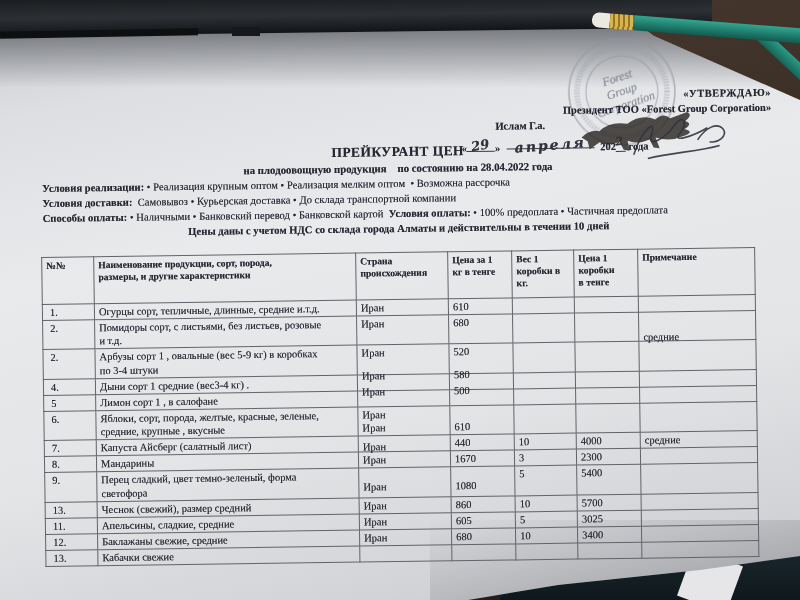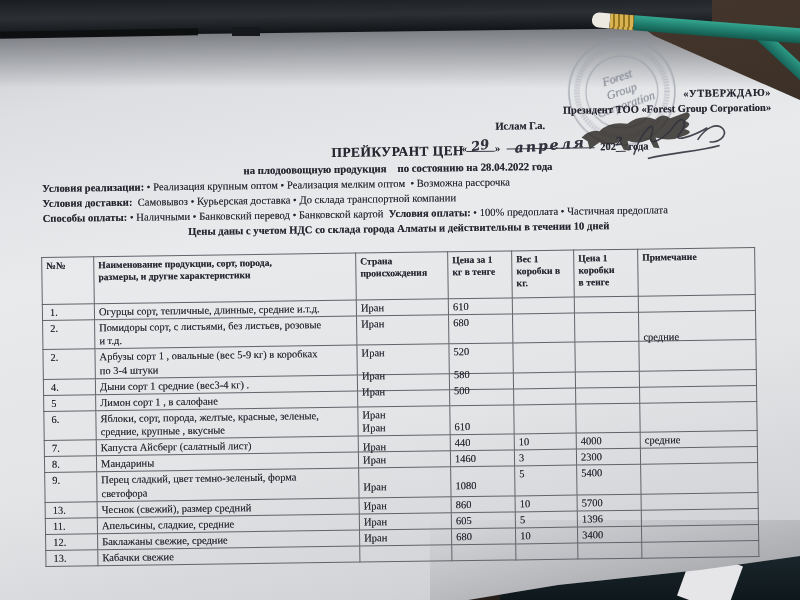--- a/index.html
+++ b/index.html
@@ -210,21 +210,21 @@
               <td><span class="cs">Иран</span></td>
               <td><span class="cs">440</span></td>
               <td><span class="cs">10</span></td>
               <td><span class="cs">4000</span></td>
               <td><span class="cs">средние</span></td>
             </tr>
             <tr>
               <td><span class="cs">8.</span></td>
               <td><span class="cs">Мандарины</span></td>
               <td><span class="cs">Иран</span></td>
-              <td><span class="cs">1460</span></td>
+              <td><span class="cs">1670</span></td>
               <td><span class="cs">3</span></td>
               <td><span class="cs">2300</span></td>
               <td><span class="cs"></span></td>
             </tr>
             <tr>
               <td><span class="cs">9.</span></td>
               <td><span class="cs">Перец сладкий, цвет темно-зеленый, форма<br>светофора</span></td>
               <td><span class="cs">Иран</span></td>
               <td><span class="cs">1080</span></td>
               <td><span class="cs">5</span></td>
@@ -239,21 +239,21 @@
               <td><span class="cs">10</span></td>
               <td><span class="cs">5700</span></td>
               <td><span class="cs"></span></td>
             </tr>
             <tr>
               <td><span class="cs">11.</span></td>
               <td><span class="cs">Апельсины, сладкие,  средние</span></td>
               <td><span class="cs">Иран</span></td>
               <td><span class="cs">605</span></td>
               <td><span class="cs">5</span></td>
-              <td><span class="cs">1396</span></td>
+              <td><span class="cs">3025</span></td>
               <td><span class="cs"></span></td>
             </tr>
             <tr>
               <td><span class="cs">12.</span></td>
               <td><span class="cs">Баклажаны свежие, средние</span></td>
               <td><span class="cs">Иран</span></td>
               <td><span class="cs">680</span></td>
               <td><span class="cs">10</span></td>
               <td><span class="cs">3400</span></td>
               <td><span class="cs"></span></td>

